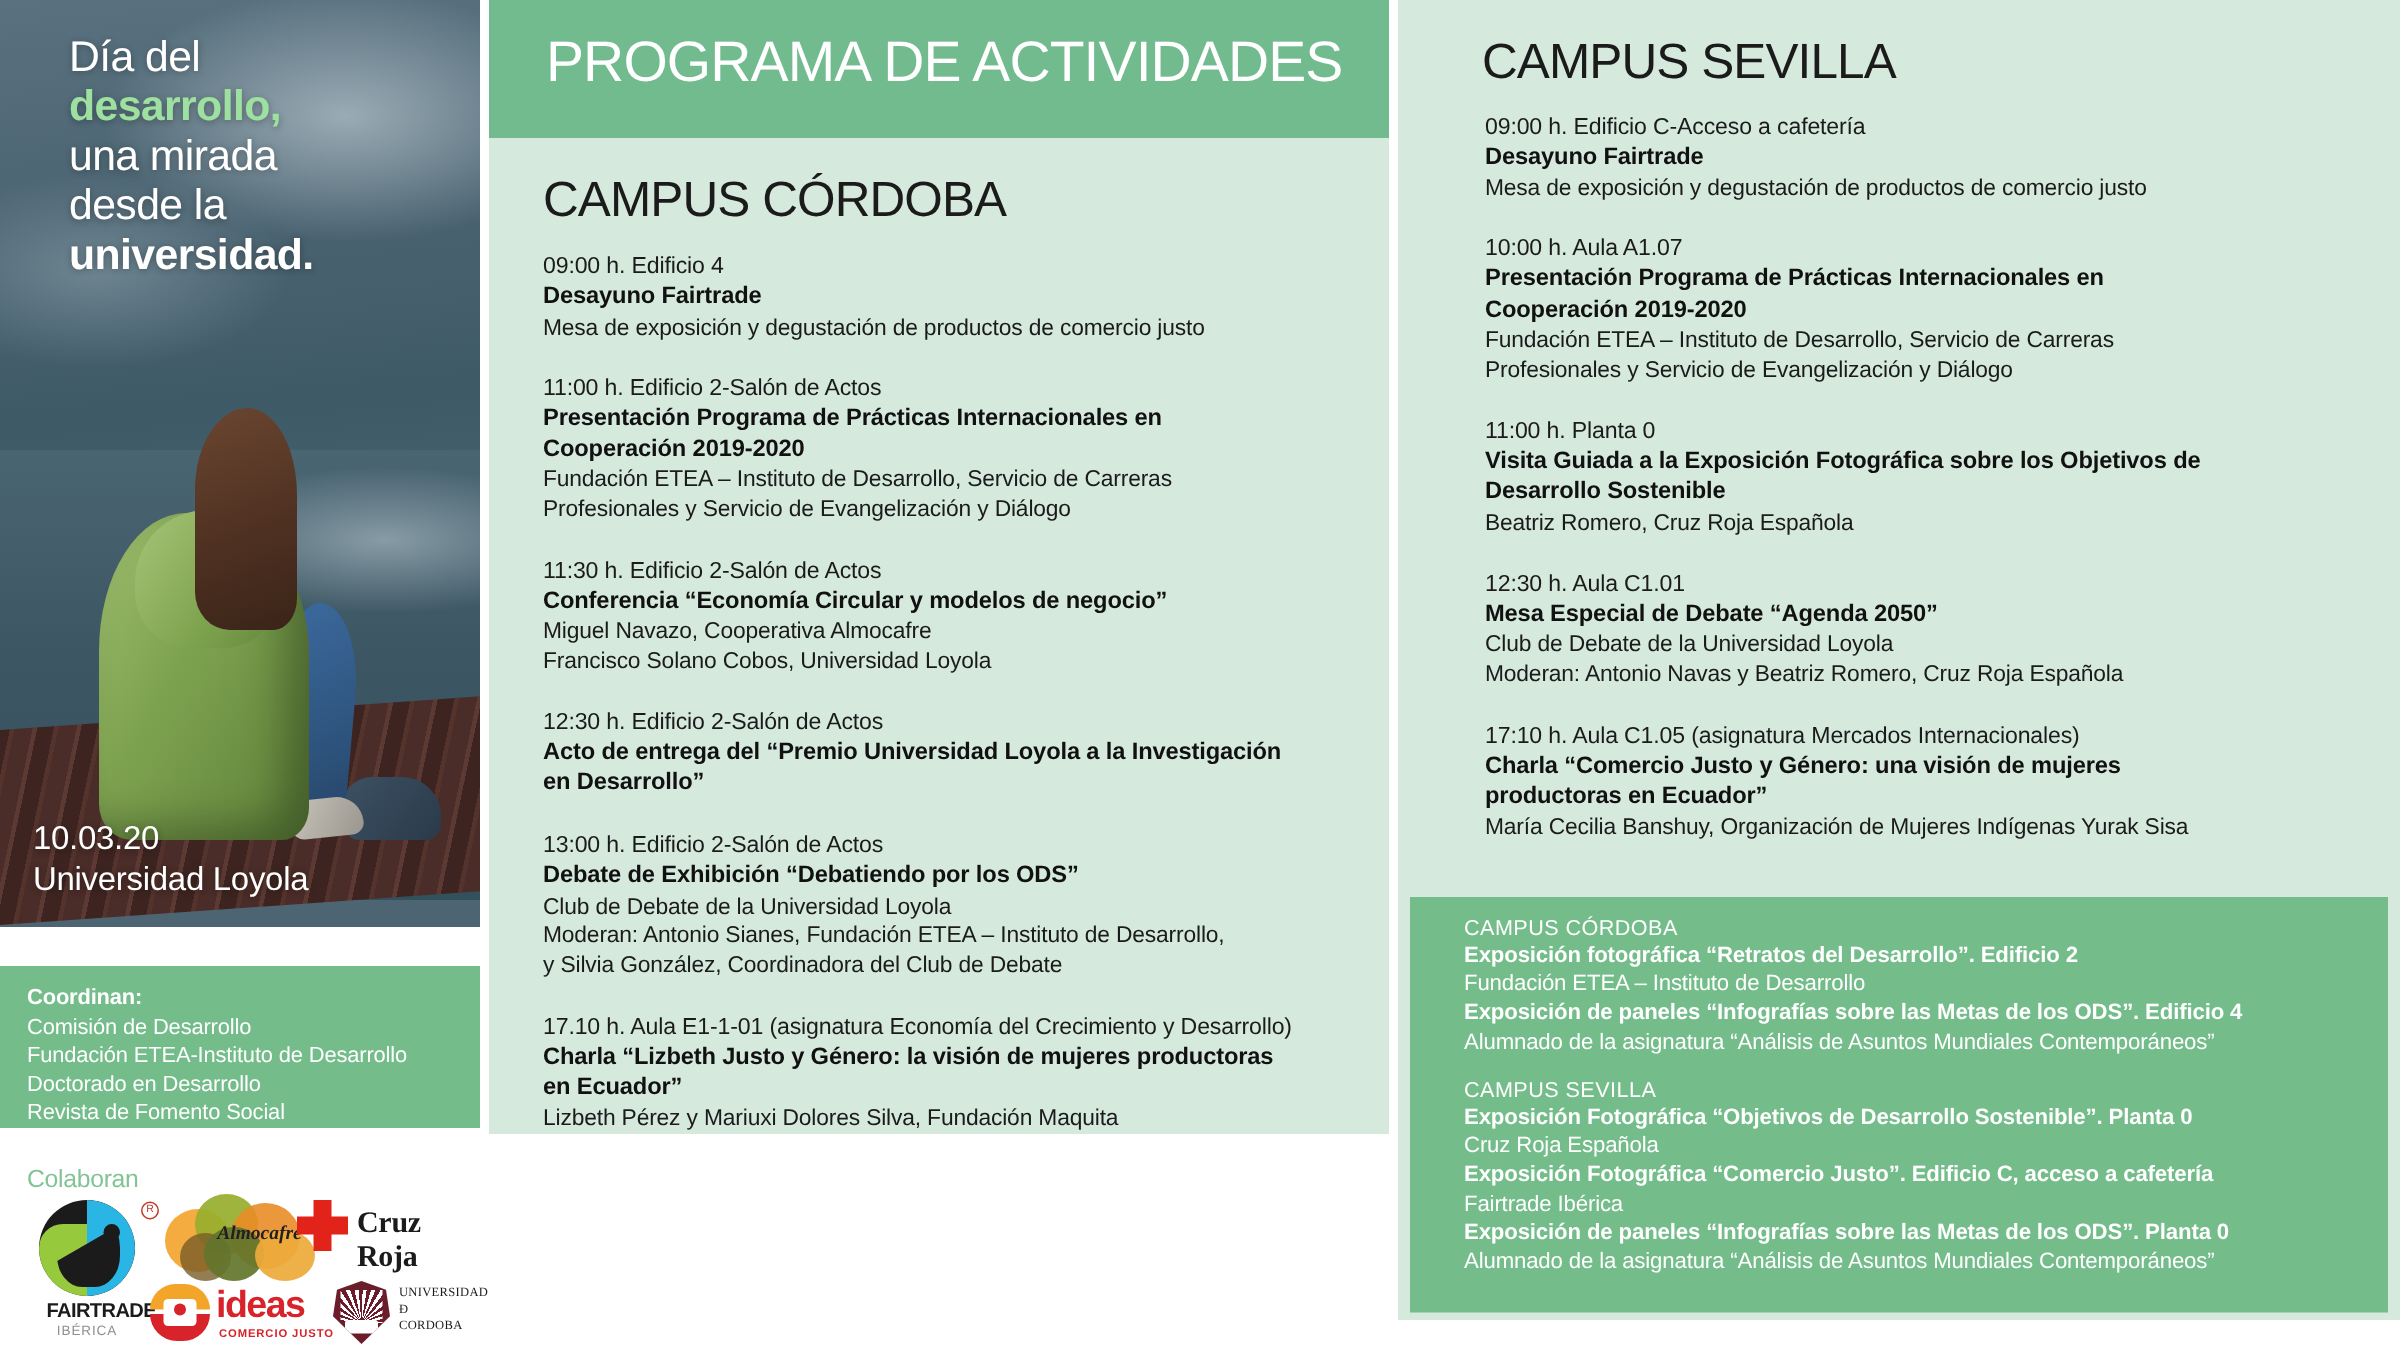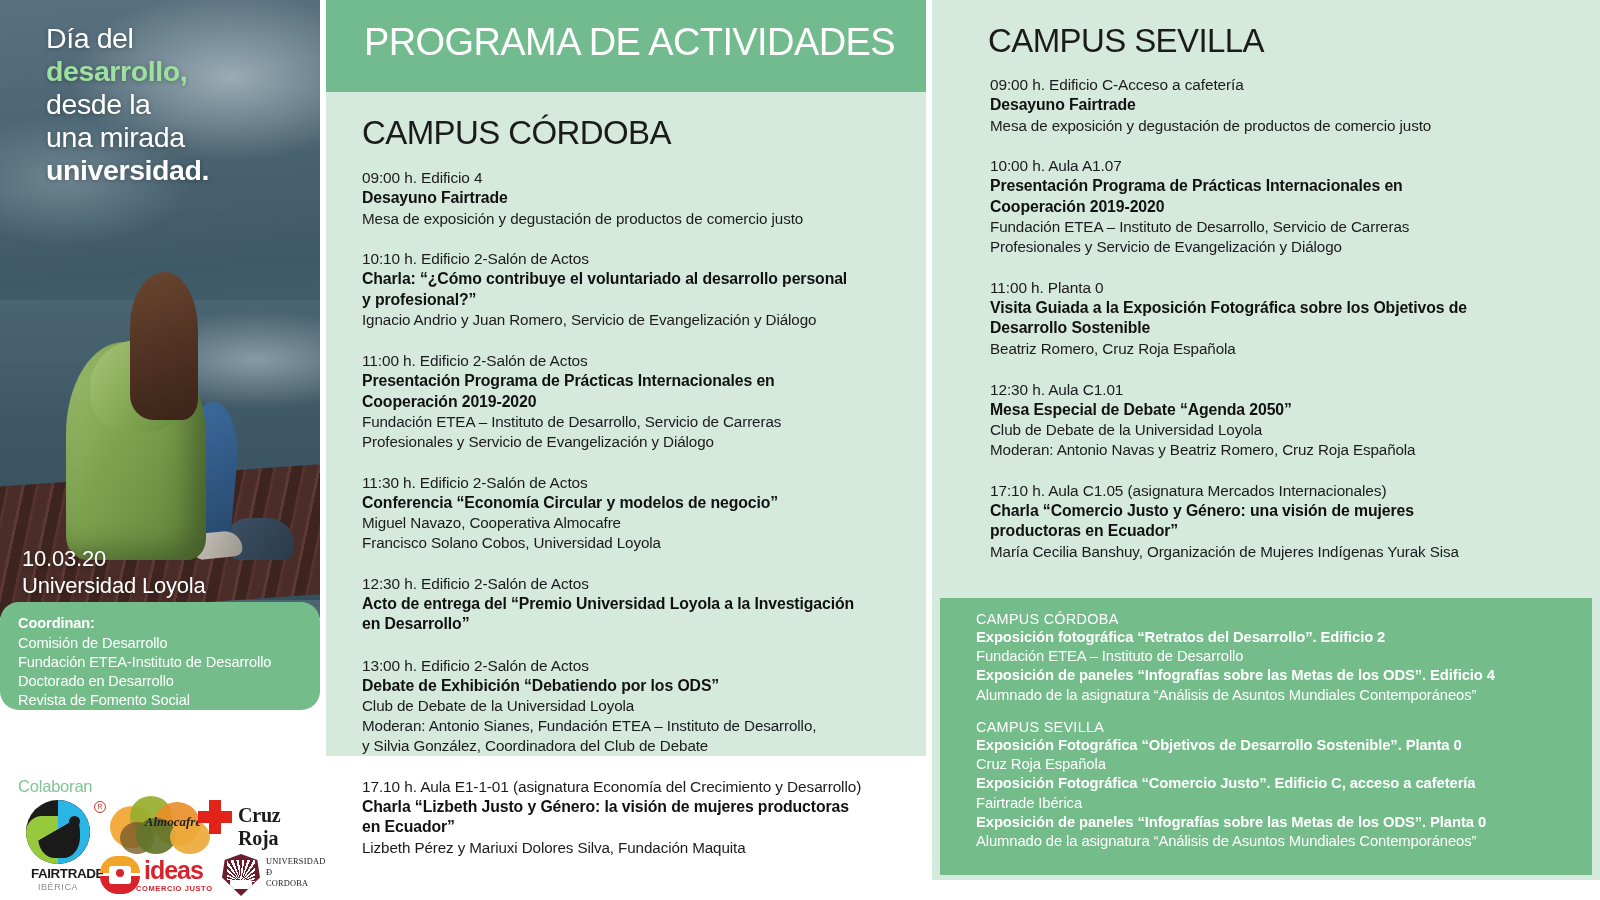--- a/index.html
+++ b/index.html
@@ -136,26 +136,25 @@
     color: #ffffff;
     font-size: 22px;
     line-height: 1.22;
     font-weight: 400;
     letter-spacing: -0.2px;
     text-shadow: 0 1px 5px rgba(0,0,0,0.35);
   }
 
   .coord-panel {
     position: absolute;
-    left: 0; top: 602px;
+    left: 0; top: 644px;
     width: 320px;
     height: 108px;
     background: #74bd8b;
     color: #ffffff;
-    border-radius: 19px;
   }
   .coord-inner {
     padding: 12px 0 0 18px;
     font-size: 14.6px;
     line-height: 1.30;
     letter-spacing: -0.1px;
   }
   .coord-title { font-weight: 700; margin-bottom: 1px; }
   .coord-item { white-space: nowrap; }
 
@@ -256,21 +255,21 @@
   }
   .id-dot {
     position: absolute; left: 16px; top: 13px; width: 8px; height: 8px;
     background: #d8232a; border-radius: 50%;
   }
   .id-word {
     position: absolute; left: 44px; top: 2px;
     color: #d8232a; font-size: 25px; font-weight: 700; letter-spacing: -1px;
   }
   .id-sub {
-    position: absolute; left: 36px; top: 30px;
+    position: absolute; left: 46px; top: 30px;
     color: #d8232a; font-size: 7.5px; letter-spacing: 0.6px; font-weight: 700; text-align: center;
   }
   
   .logo-uco { position: absolute; left: 222px; top: 82px; width: 98px; height: 44px; }
   .uco-shield {
     position: absolute; left: 0; top: 0; width: 38px; height: 42px;
     background: #6b1d2b;
     clip-path: polygon(50% 0%, 93% 14%, 100% 56%, 50% 100%, 0% 56%, 7% 14%);
   }
   .uco-rays {
@@ -402,22 +401,22 @@
         <div class="pp-leg"></div>
         <div class="pp-shoe"></div>
         <div class="pp-jacket"></div>
         <div class="pp-hood"></div>
         <div class="pp-hair"></div>
       </div>
 
       <div class="photo-title">
         <div>Día del</div>
         <div class="accent">desarrollo,</div>
+        <div>una mirada</div>
         <div>desde la</div>
-        <div>una mirada</div>
         <div class="b">universidad.</div>
       </div>
 
       <div class="photo-date">
         <div>10.03.20</div>
         <div>Universidad Loyola</div>
       </div>
     </div>
 
     <div class="coord-panel">
@@ -490,26 +489,20 @@
   <div class="mid-col">
     <div class="mid-header">
       <div class="mid-header-text">PROGRAMA DE ACTIVIDADES</div>
     </div>
     <div class="campus-heading">CAMPUS CÓRDOBA</div>
     <div class="mid-list" id="cordoba-events">
         <div class="event">
           <div class="ev-when">09:00 h. Edificio 4</div>
           <div class="ev-title">Desayuno Fairtrade</div>
           <div class="ev-detail">Mesa de exposición y degustación de productos de comercio justo</div>
-        </div>
-        <div class="event">
-          <div class="ev-when">10:10 h. Edificio 2-Salón de Actos</div>
-          <div class="ev-title">Charla: “¿Cómo contribuye el voluntariado al desarrollo personal</div>
-          <div class="ev-title">y profesional?”</div>
-          <div class="ev-detail">Ignacio Andrio y Juan Romero, Servicio de Evangelización y Diálogo</div>
         </div>
         <div class="event">
           <div class="ev-when">11:00 h. Edificio 2-Salón de Actos</div>
           <div class="ev-title">Presentación Programa de Prácticas Internacionales en</div>
           <div class="ev-title">Cooperación 2019-2020</div>
           <div class="ev-detail">Fundación ETEA – Instituto de Desarrollo, Servicio de Carreras</div>
           <div class="ev-detail">Profesionales y Servicio de Evangelización y Diálogo</div>
         </div>
         <div class="event">
           <div class="ev-when">11:30 h. Edificio 2-Salón de Actos</div>

